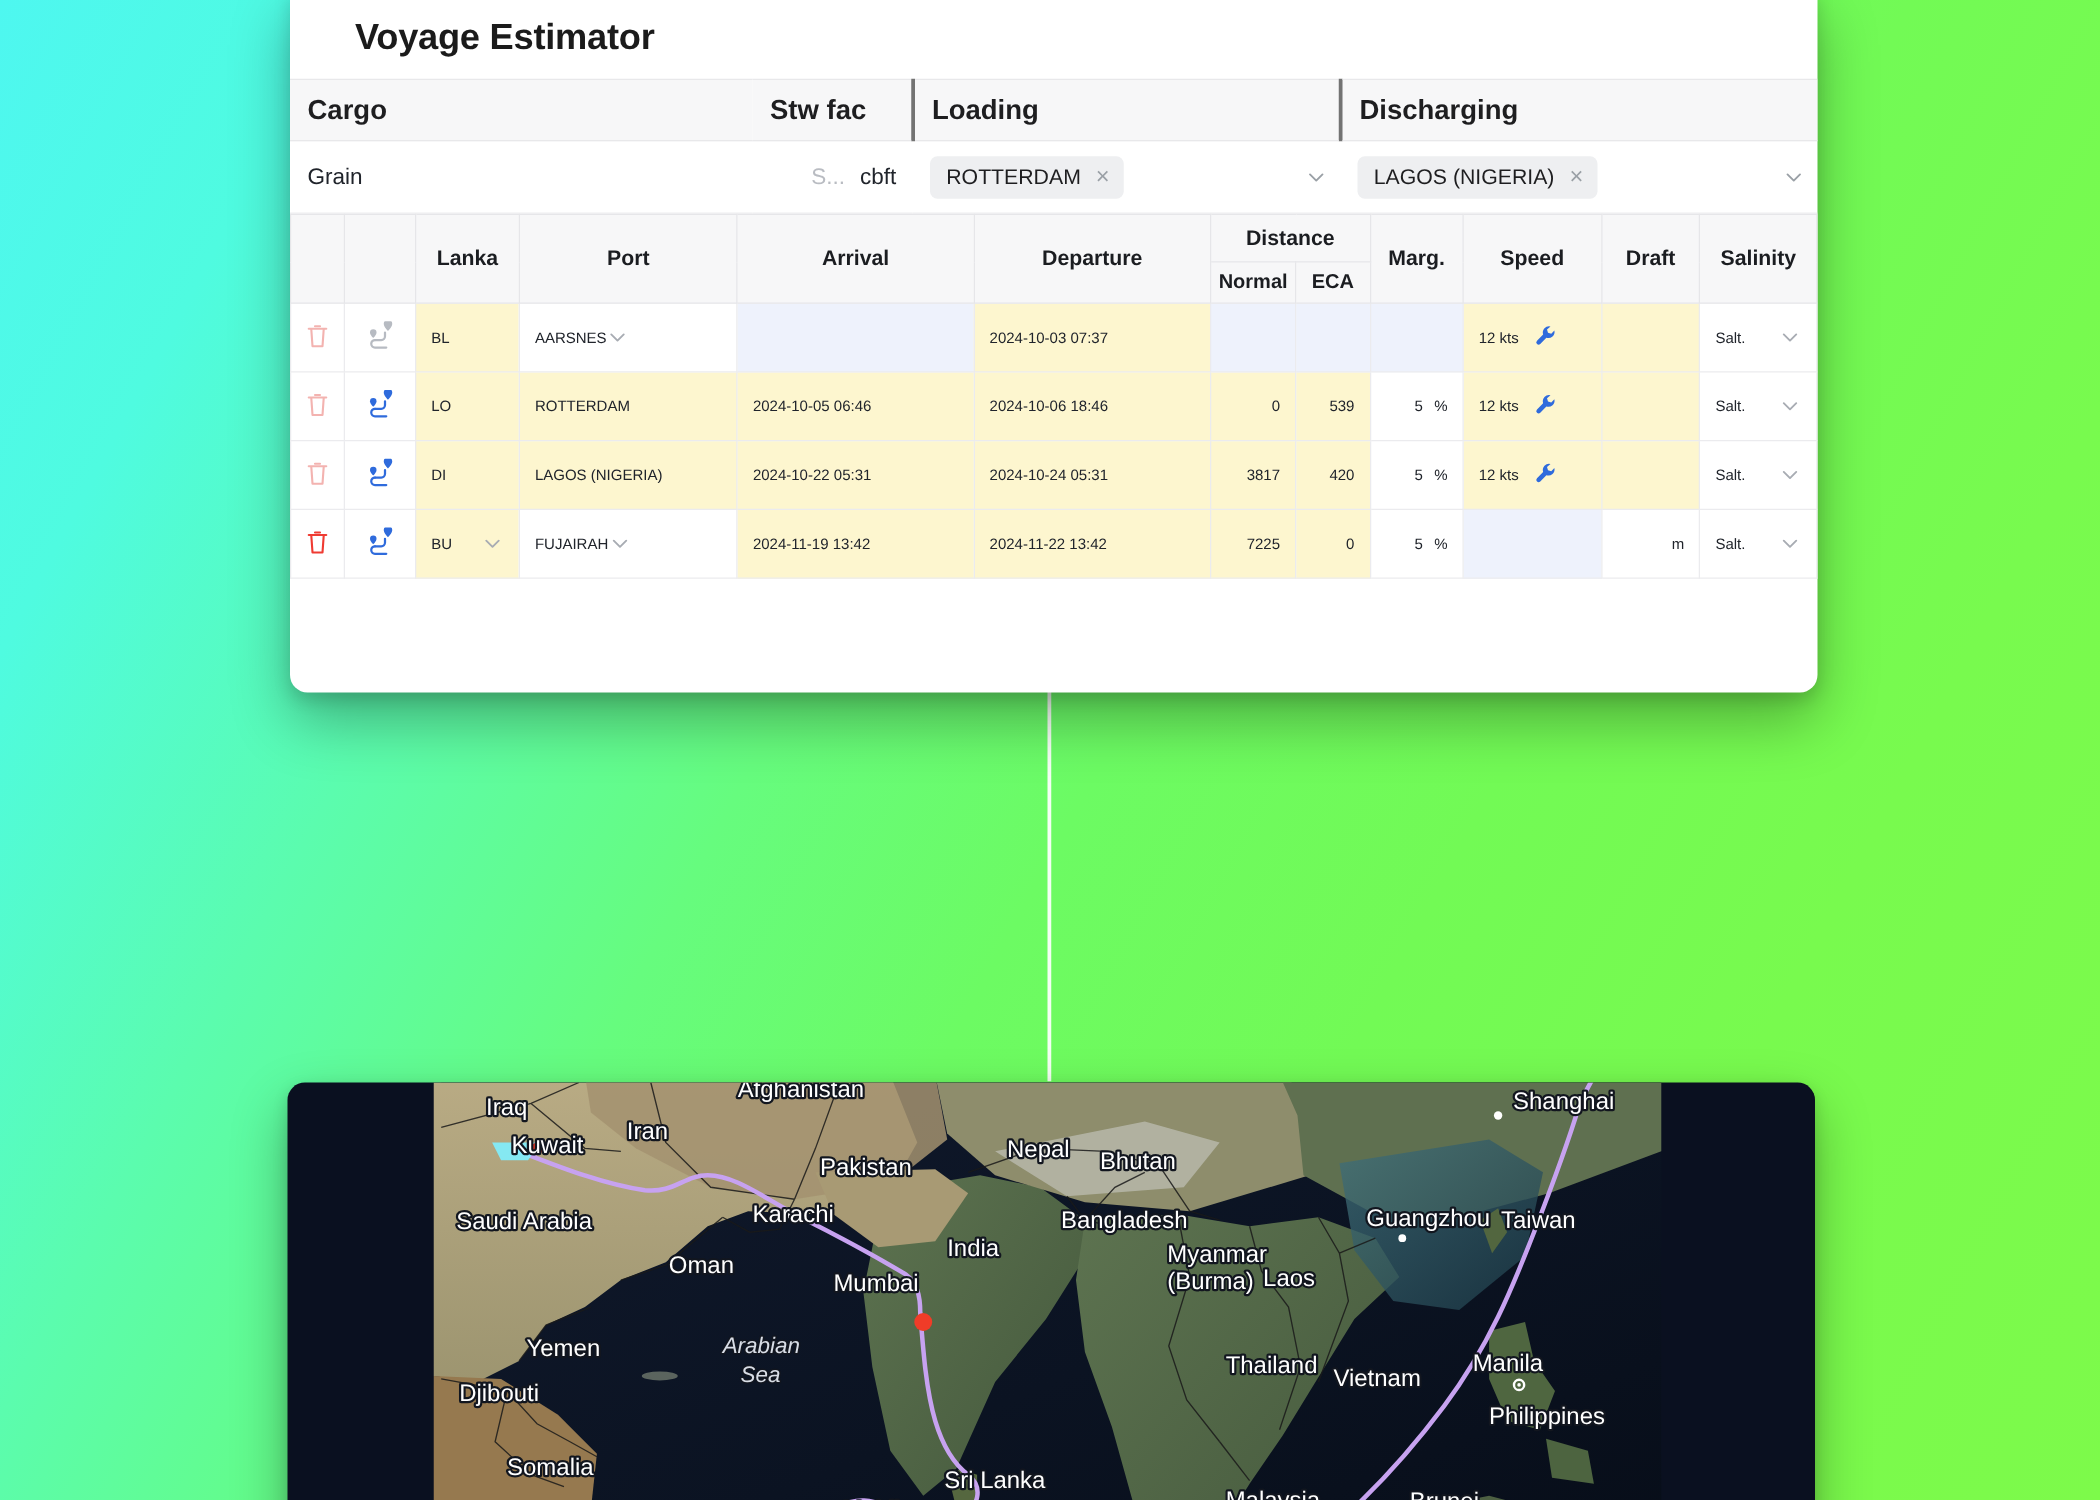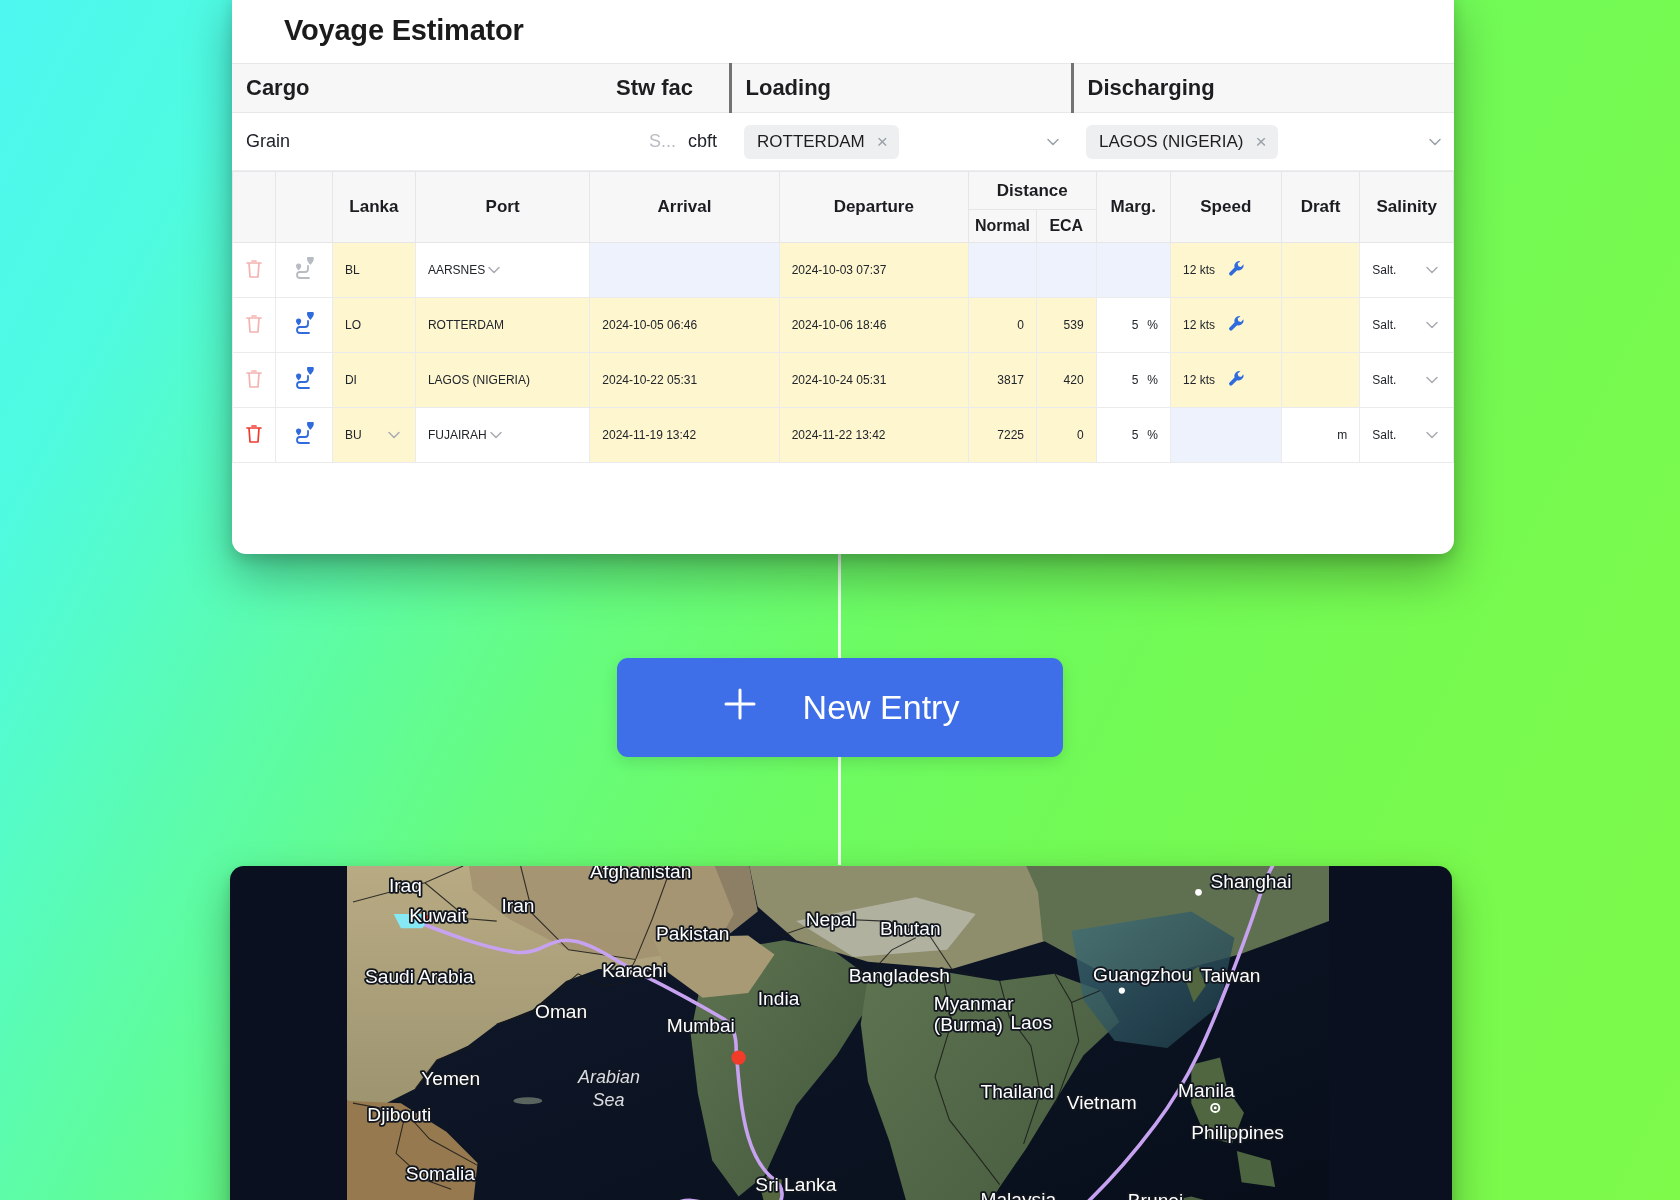--- a/index.html
+++ b/index.html
@@ -551,28 +551,20 @@
                     <path d="M4 6.5 L9 11.5 L14 6.5" fill="none" stroke="#a8acb3" stroke-width="1.5" stroke-linecap="round" stroke-linejoin="round"></path>
                   </svg>
                 </span>
               </div>
             </td>
           </tr>
         </tbody>
     </table>
   </div>
 
-  <button id="new-entry-button">
-    <span class="plus-icon">
-      <svg width="38" height="38" viewBox="0 0 38 38">
-          <path d="M19 5 V33 M5 19 H33" stroke="#ffffff" stroke-width="3" stroke-linecap="round"></path>
-        </svg>
-    </span>
-    <span>New Entry</span>
-  </button>
 
   <div id="map-card">
     <svg width="1222" height="400" viewBox="0 0 815 334">
       <defs>
         <linearGradient id="ocean" x1="0" y1="0" x2="1" y2="1">
           <stop offset="0%" stop-color="#10192c"></stop>
           <stop offset="55%" stop-color="#0b1322"></stop>
           <stop offset="100%" stop-color="#070d18"></stop>
         </linearGradient>
         <linearGradient id="landA" x1="0" y1="0" x2="0" y2="1">

